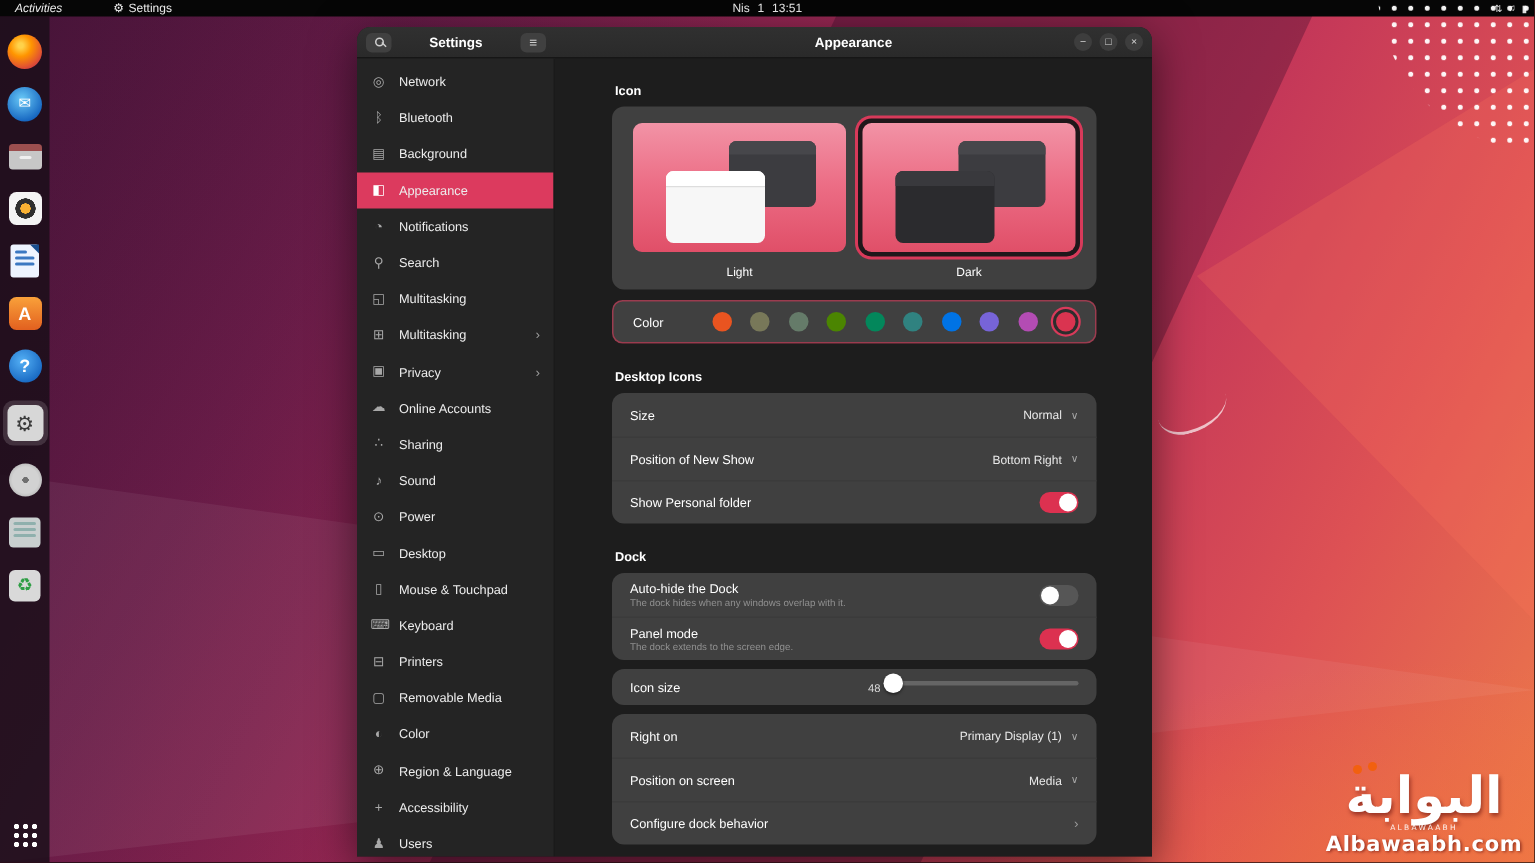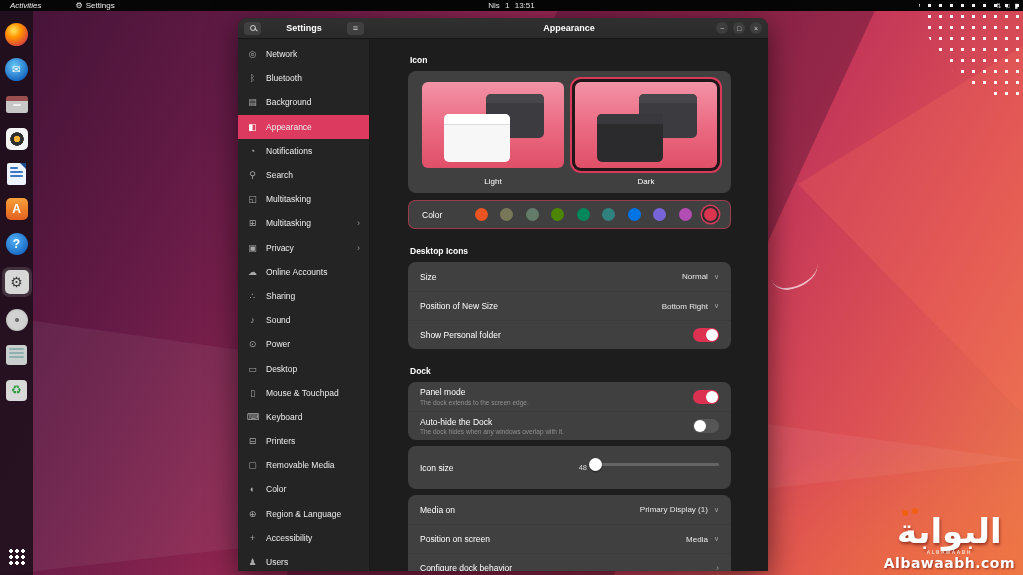--- a/index.html
+++ b/index.html
@@ -406,79 +406,79 @@
         <div class="sec-h mt">Desktop Icons</div>
         <div class="card rows">
           <div class="row">
             <span class="row-label">Size</span>
             <span class="row-val">
               <span>Normal</span>
               <span class="chev-d">∨</span>
             </span>
           </div>
           <div class="row">
-            <span class="row-label">Position of New Size</span>
+            <span class="row-label">Position of New Show</span>
             <span class="row-val">
               <span>Bottom Right</span>
               <span class="chev-d">∨</span>
             </span>
           </div>
           <div class="row">
             <span class="row-label">Show Personal folder</span>
             <span class="row-val">
                 <span class="toggle on">
                   <i></i>
                 </span>
               </span>
           </div>
         </div>
 
         <div class="sec-h mt">Dock</div>
         <div class="card rows">
           <div class="row row2">
             <span class="row-main">
+              <span class="row-label">Auto-hide the Dock</span>
+              <span class="row-sub">The dock hides when any windows overlap with it.</span>
+            </span>
+            <span class="row-val">
+                <span class="toggle off">
+                  <i></i>
+                </span>
+              </span>
+          </div>
+          <div class="row row2">
+            <span class="row-main">
               <span class="row-label">Panel mode</span>
               <span class="row-sub">The dock extends to the screen edge.</span>
             </span>
             <span class="row-val">
                 <span class="toggle on">
                   <i></i>
                 </span>
               </span>
           </div>
-          <div class="row row2">
-            <span class="row-main">
-              <span class="row-label">Auto-hide the Dock</span>
-              <span class="row-sub">The dock hides when any windows overlap with it.</span>
-            </span>
-            <span class="row-val">
-                <span class="toggle off">
-                  <i></i>
-                </span>
-              </span>
-          </div>
         </div>
 
         <div class="card rows mt-s">
-          <div class="row" style="height:43px">
+          <div class="row" style="height:24px">
             <span class="row-label">Icon size</span>
             <span class="slider-wrap">
               <span class="slider-val">48</span>
               <span class="slider">
                 <span class="slider-fill" style="width: 66%;">
                   <span class="slider-knob"></span>
                 </span>
               </span>
             </span>
           </div>
         </div>
 
         <div class="card rows mt-s">
           <div class="row">
-            <span class="row-label">Media on</span>
+            <span class="row-label">Right on</span>
             <span class="row-val">
               <span>Primary Display (1)</span>
               <span class="chev-d">∨</span>
             </span>
           </div>
           <div class="row">
             <span class="row-label">Position on screen</span>
             <span class="row-val">
               <span>Media</span>
               <span class="chev-d">∨</span>

